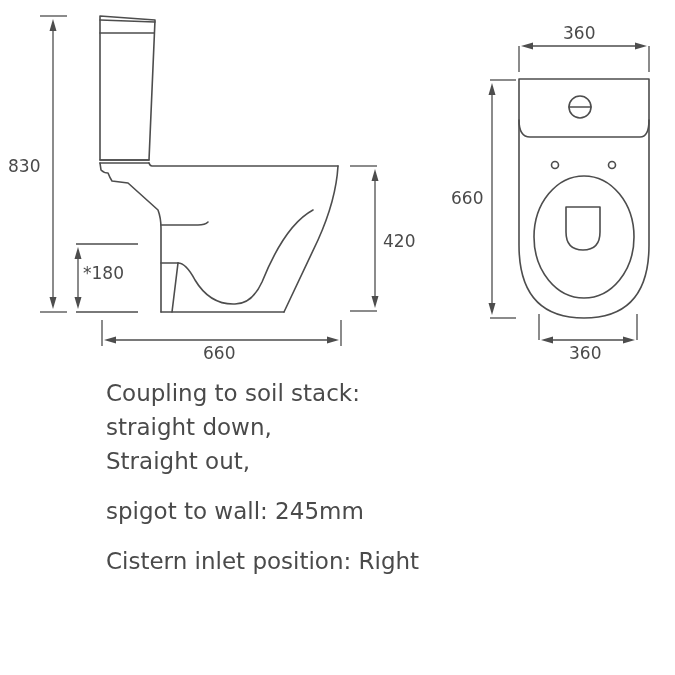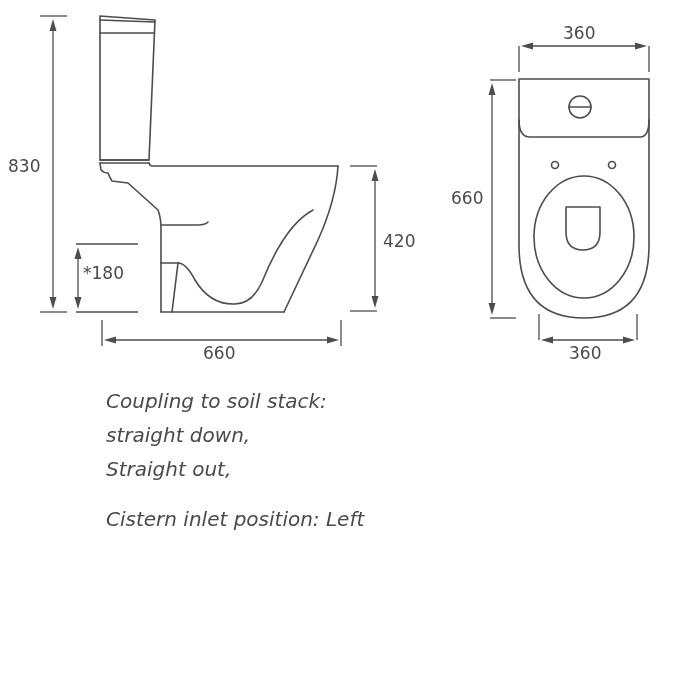--- a/index.html
+++ b/index.html
@@ -3,22 +3,22 @@
 <meta charset="utf-8">
 <style>
   html, body { margin: 0; padding: 0; background: #ffffff; }
   body { width: 675px; height: 675px; position: relative; overflow: hidden;
          font-family: "Liberation Sans", "DejaVu Sans", sans-serif; color: #4a4a4a; }
   svg.drawing { position: absolute; left: 0; top: 0; width: 675px; height: 675px; }
   .ln { stroke: #4d4d4d; stroke-width: 1.6; fill: none; stroke-linejoin: round; stroke-linecap: round; }
   .dim { stroke: #4d4d4d; stroke-width: 1.3; fill: none; }
   .arrow { fill: #4d4d4d; stroke: none; }
   .dimtext { font-family: "DejaVu Sans", sans-serif; font-size: 17px; fill: #4a4a4a; }
-  .notes { position: absolute; left: 106px; top: 384px; font-family: "DejaVu Sans", sans-serif;
-           font-size: 20px; line-height: 34px; color: #4a4a4a; font-style: italic; }
+  .notes { position: absolute; left: 106px; top: 376px; font-family: "DejaVu Sans", sans-serif;
+           font-size: 23px; line-height: 34px; color: #4a4a4a; }
   .notes p { margin: 0; }
   .notes .block { margin-bottom: 16px; }
 </style>
 </head>
 <body>
 
 <svg class="drawing" viewBox="0 0 675 675" xmlns="http://www.w3.org/2000/svg">
 
   <g>
 
@@ -132,17 +132,18 @@
   </g>
 </svg>
 
 <div class="notes">
   <div class="block">
     <p>Coupling to soil stack:</p>
     <p>straight down,</p>
     <p>Straight out,</p>
   </div>
   <div class="block">
+    <p>spigot to wall: 245mm</p>
   </div>
   <div class="block">
-    <p>Cistern inlet position: Left</p>
+    <p>Cistern inlet position: Right</p>
   </div>
 </div>
 
 </body></html>

